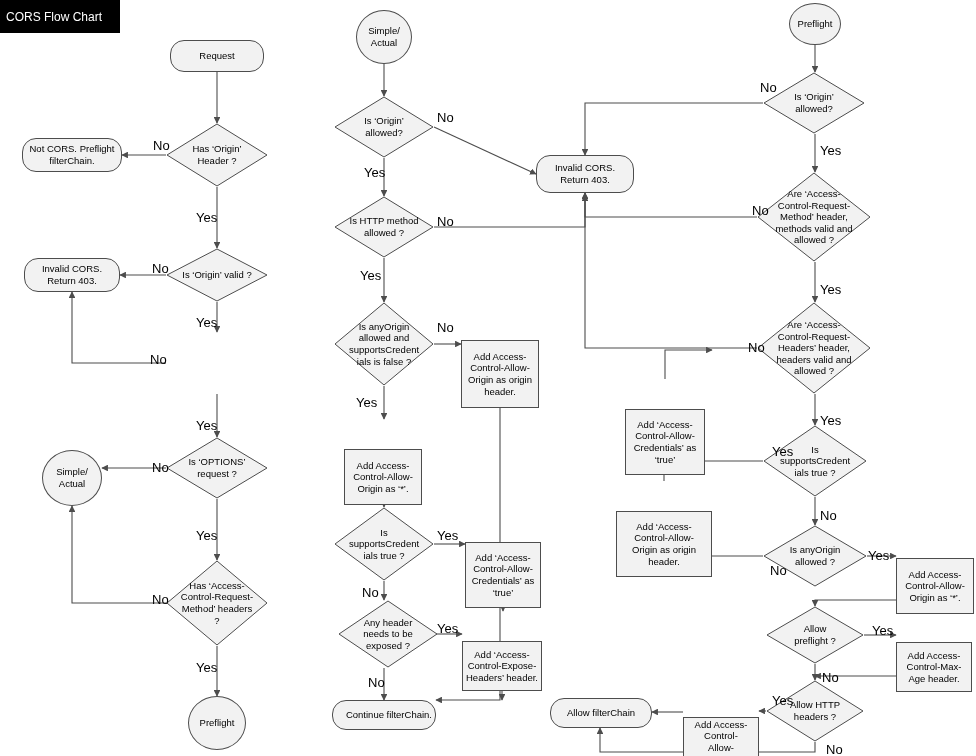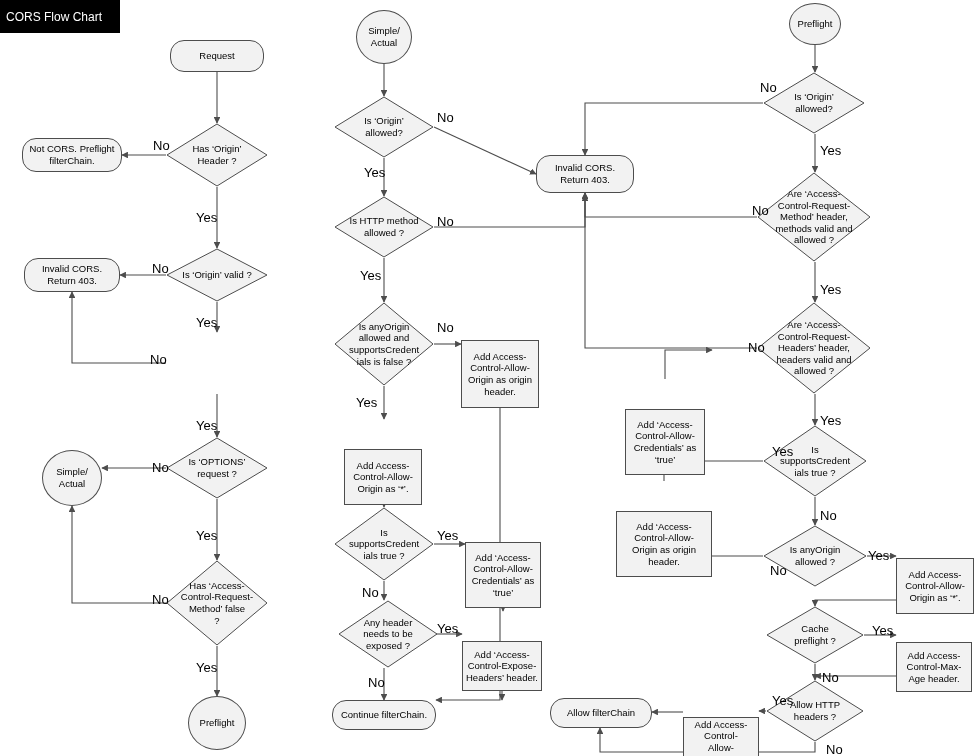--- a/index.html
+++ b/index.html
@@ -169,21 +169,21 @@
     <div class="node diamond" style="left: 166px; top: 437px; width: 102px; height: 62px;"><svg class="diamond-shape" viewBox="0 0 102 62" preserveAspectRatio="none">
         <polygon points="51,1 101,31 51,61 1,31" fill="#f2f2f2" stroke="#4d4d4d" stroke-width="1"></polygon>
       </svg><span class="diamond-label">Is ‘OPTIONS’
 request ?</span></div>
     <div class="node ellipse" style="left: 42px; top: 450px; width: 60px; height: 56px;"><span>Simple/
 Actual</span></div>
     <div class="node diamond" style="left: 166px; top: 560px; width: 102px; height: 86px;"><svg class="diamond-shape" viewBox="0 0 102 86" preserveAspectRatio="none">
         <polygon points="51,1 101,43 51,85 1,43" fill="#f2f2f2" stroke="#4d4d4d" stroke-width="1"></polygon>
       </svg><span class="diamond-label">Has ‘Access-
 Control-Request-
-Method’ false
+Method’ headers
 ?</span></div>
     <div class="node ellipse" style="left: 188px; top: 696px; width: 58px; height: 54px;"><span>Preflight</span></div>
     <div class="node ellipse" style="left: 356px; top: 10px; width: 56px; height: 54px;"><span>Simple/
 Actual</span></div>
     <div class="node diamond" style="left: 334px; top: 96px; width: 100px; height: 62px;"><svg class="diamond-shape" viewBox="0 0 100 62" preserveAspectRatio="none">
         <polygon points="50,1 99,31 50,61 1,31" fill="#f2f2f2" stroke="#4d4d4d" stroke-width="1"></polygon>
       </svg><span class="diamond-label">Is ‘Origin’
 allowed?</span></div>
     <div class="node round" style="left: 536px; top: 155px; width: 98px; height: 38px;"><span>Invalid CORS.
 Return 403.</span></div>
@@ -214,21 +214,21 @@
 Credentials’ as
 ‘true’</span></div>
     <div class="node diamond" style="left: 338px; top: 600px; width: 100px; height: 68px;"><svg class="diamond-shape" viewBox="0 0 100 68" preserveAspectRatio="none">
         <polygon points="50,1 99,34 50,67 1,34" fill="#f2f2f2" stroke="#4d4d4d" stroke-width="1"></polygon>
       </svg><span class="diamond-label">Any header
 needs to be
 exposed ?</span></div>
     <div class="node rect" style="left: 462px; top: 611px; width: 80px; height: 50px;"><span>Add ‘Access-
 Control-Expose-
 Headers’ header.</span></div>
-    <div class="node round" style="left: 332px; top: 700px; width: 104px; height: 30px;"><span>Continue filterChain.</span></div>
+    <div class="node round" style="left: 332px; top: 700px; width: 104px; height: 30px; justify-content: flex-end;"><span>Continue filterChain.</span></div>
     <div class="node ellipse" style="left: 789px; top: 3px; width: 52px; height: 42px;"><span>Preflight</span></div>
     <div class="node diamond" style="left: 763px; top: 72px; width: 102px; height: 62px;"><svg class="diamond-shape" viewBox="0 0 102 62" preserveAspectRatio="none">
         <polygon points="51,1 101,31 51,61 1,31" fill="#f2f2f2" stroke="#4d4d4d" stroke-width="1"></polygon>
       </svg><span class="diamond-label">Is ‘Origin’
 allowed?</span></div>
     <div class="node diamond" style="left: 757px; top: 172px; width: 114px; height: 90px;"><svg class="diamond-shape" viewBox="0 0 114 90" preserveAspectRatio="none">
         <polygon points="57,1 113,45 57,89 1,45" fill="#f2f2f2" stroke="#4d4d4d" stroke-width="1"></polygon>
       </svg><span class="diamond-label">Are ‘Access-
 Control-Request-
 Method’ header,
@@ -256,21 +256,21 @@
 header.</span></div>
     <div class="node diamond" style="left: 763px; top: 525px; width: 104px; height: 62px;"><svg class="diamond-shape" viewBox="0 0 104 62" preserveAspectRatio="none">
         <polygon points="52,1 103,31 52,61 1,31" fill="#f2f2f2" stroke="#4d4d4d" stroke-width="1"></polygon>
       </svg><span class="diamond-label">Is anyOrigin
 allowed  ?</span></div>
     <div class="node rect" style="left: 896px; top: 528px; width: 78px; height: 56px;"><span>Add Access-
 Control-Allow-
 Origin as ‘*’.</span></div>
     <div class="node diamond" style="left: 766px; top: 606px; width: 98px; height: 58px;"><svg class="diamond-shape" viewBox="0 0 98 58" preserveAspectRatio="none">
         <polygon points="49,1 97,29 49,57 1,29" fill="#f2f2f2" stroke="#4d4d4d" stroke-width="1"></polygon>
-      </svg><span class="diamond-label">Cache
+      </svg><span class="diamond-label">Allow
 preflight ?</span></div>
     <div class="node rect" style="left: 896px; top: 612px; width: 76px; height: 50px;"><span>Add Access-
 Control-Max-
 Age header.</span></div>
     <div class="node diamond" style="left: 766px; top: 680px; width: 98px; height: 62px;"><svg class="diamond-shape" viewBox="0 0 98 62" preserveAspectRatio="none">
         <polygon points="49,1 97,31 49,61 1,31" fill="#f2f2f2" stroke="#4d4d4d" stroke-width="1"></polygon>
       </svg><span class="diamond-label">Allow HTTP
 headers ?</span></div>
     <div class="node rect" style="left: 683px; top: 687px; width: 76px; height: 50px;"><span>Add Access-
 Control-

